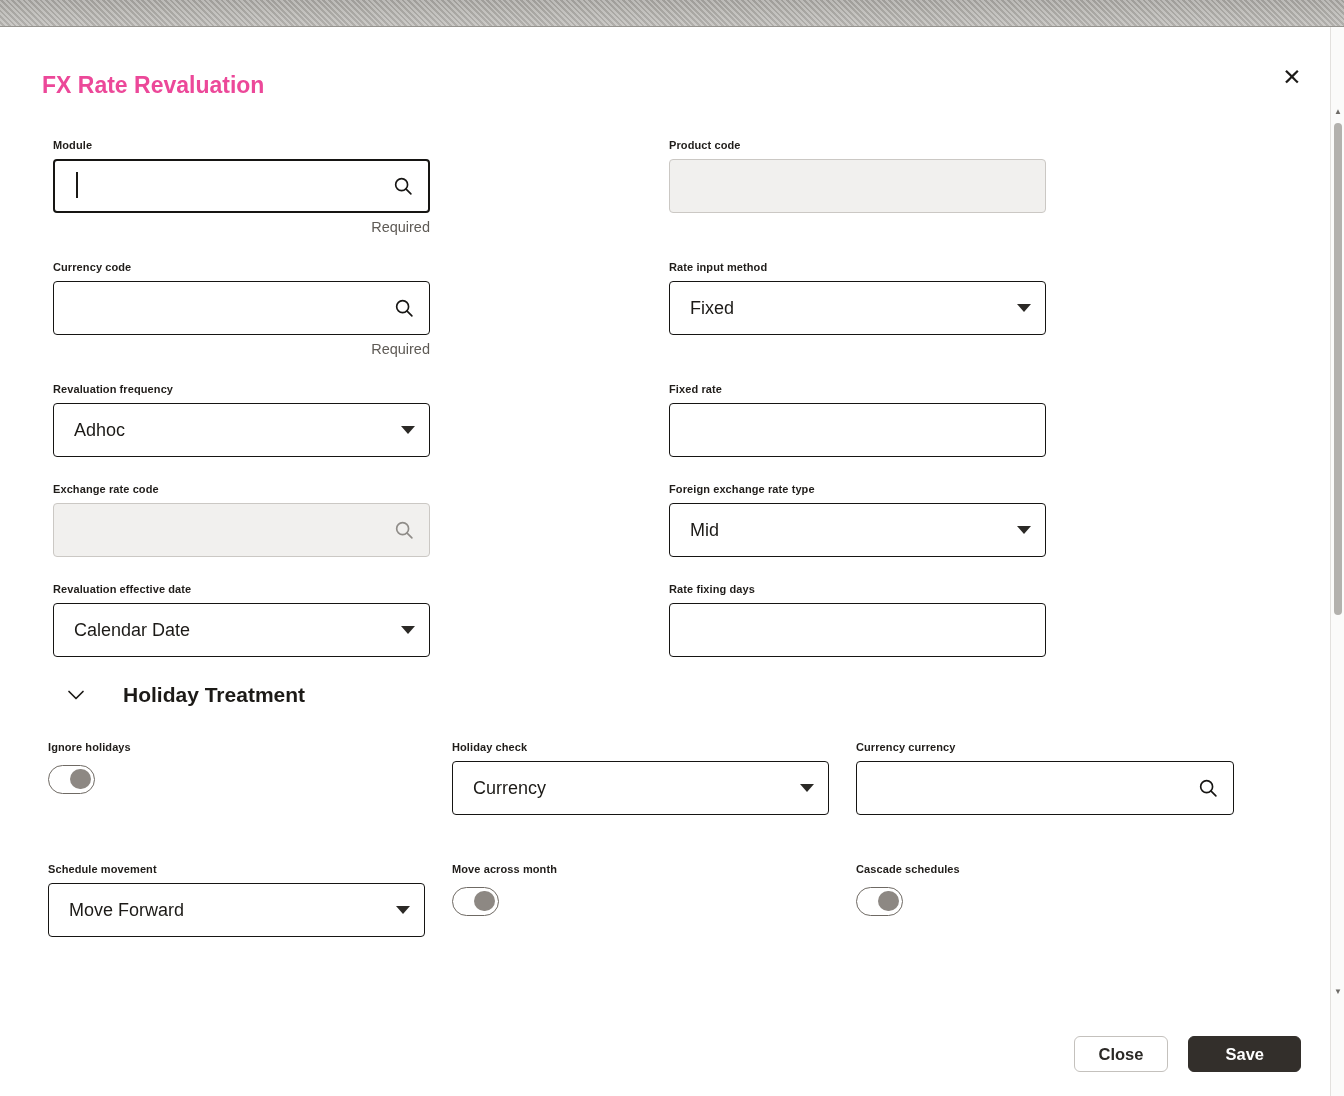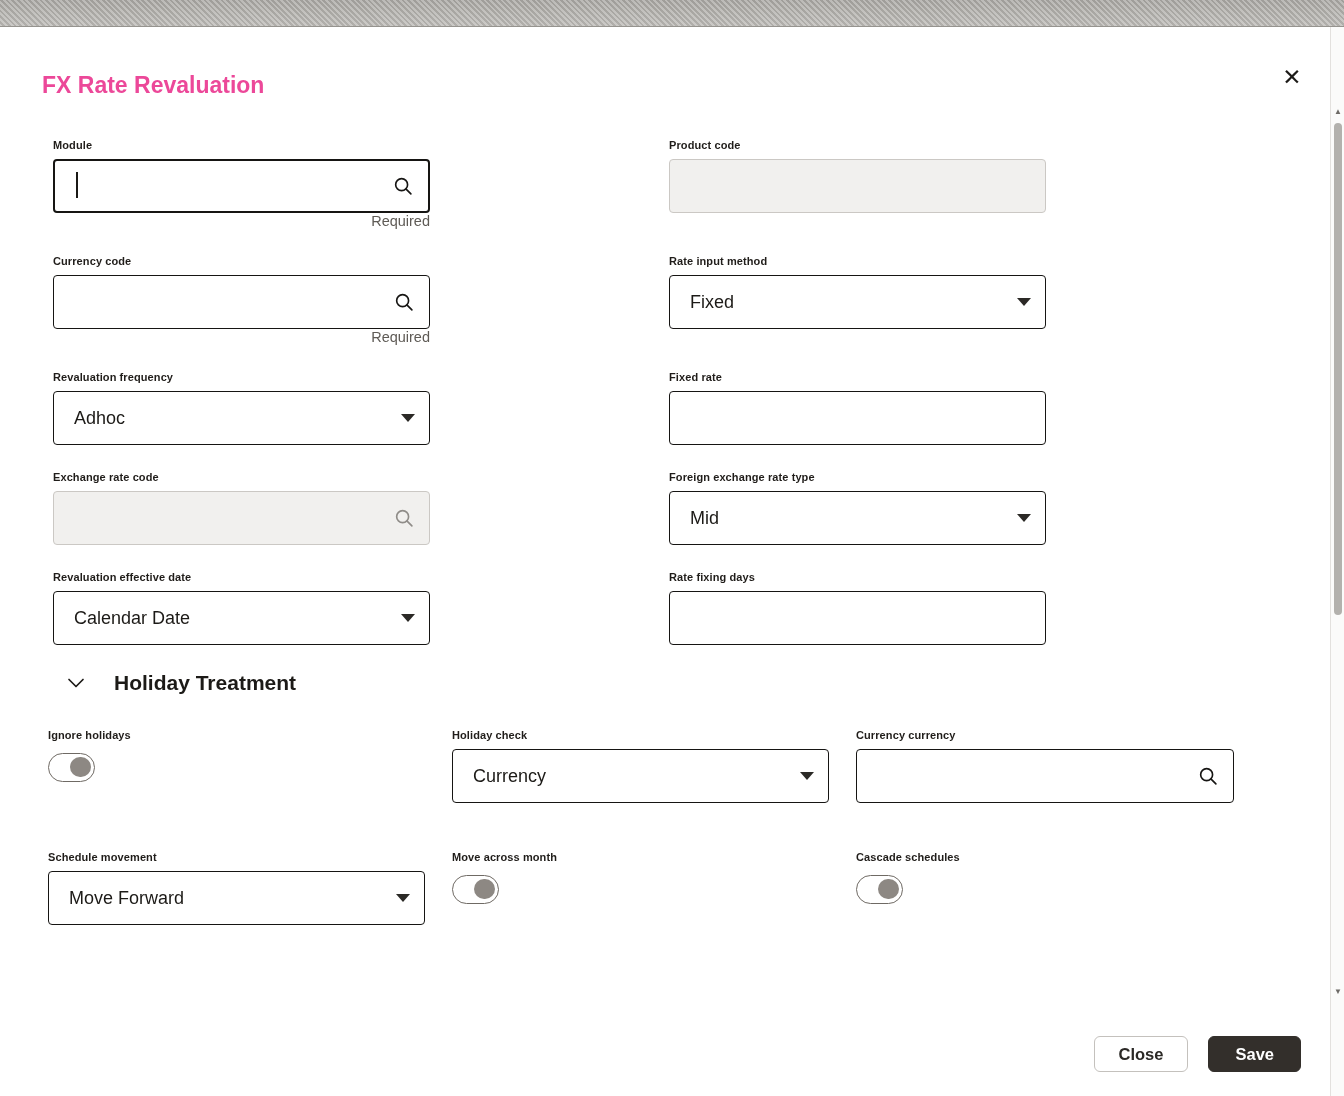--- a/index.html
+++ b/index.html
@@ -96,27 +96,28 @@
   .select-box { cursor: pointer; justify-content: space-between; }
   .select-value { font-size: 18px; color: #1c1a17; }
   .caret-down {
     width: 0; height: 0; margin-left: 12px;
     border-left: 7px solid transparent;
     border-right: 7px solid transparent;
     border-top: 8px solid #2b2926;
   }
 
   .required-hint {
+    margin-top: 6px;
     text-align: right;
     font-size: 14.5px; color: #5f5b56;
   }
 
   .section-header {
     margin: 26px 0 0 64px;
-    display: flex; align-items: center; gap: 26px;
+    display: flex; align-items: center; gap: 35px;
     cursor: pointer;
   }
   .section-title { font-size: 21px; font-weight: 700; color: #1c1a17; }
   .chevron { display: flex; align-items: center; }
 
   .toggle {
     margin-top: 12px;
     width: 47px; height: 29px;
     border: 1.5px solid #6f6a64; border-radius: 15px;
     background: #ffffff; position: relative;
@@ -137,21 +138,21 @@
     font-family: "Liberation Sans", sans-serif;
     font-size: 16.5px; font-weight: 700;
     cursor: pointer;
   }
   .btn-close {
     padding: 0 24px;
     background: #ffffff; color: #2b2926;
     border: 1px solid #c4c1bd;
   }
   .btn-save {
-    padding: 0 26px;
+    padding: 0 36px;
     background: #332f2b; color: #ffffff;
     border: 1px solid #332f2b;
   }
 
   
   .scrollbar {
     position: absolute; top: 27px; right: 0; bottom: 0; width: 14px;
     background: #fbfbfa; border-left: 1px solid #e3e1de;
   }
   .sb-arrow {

